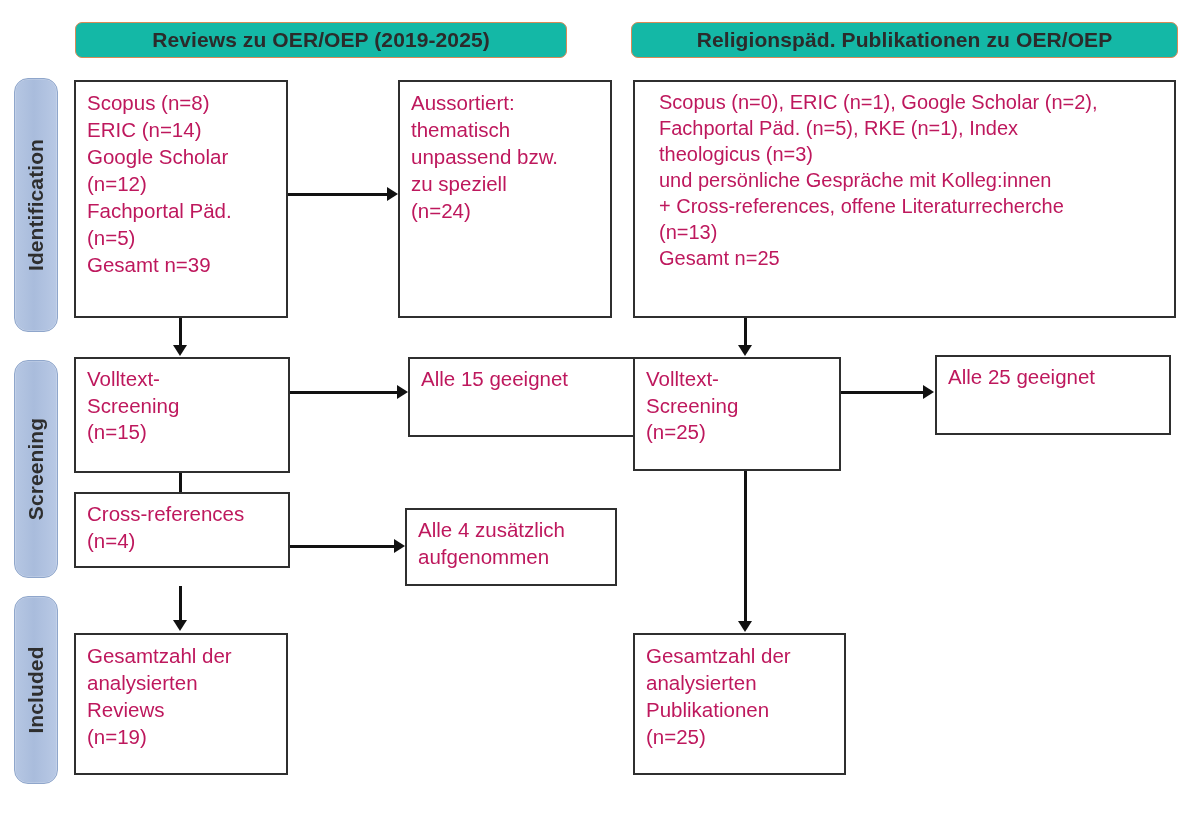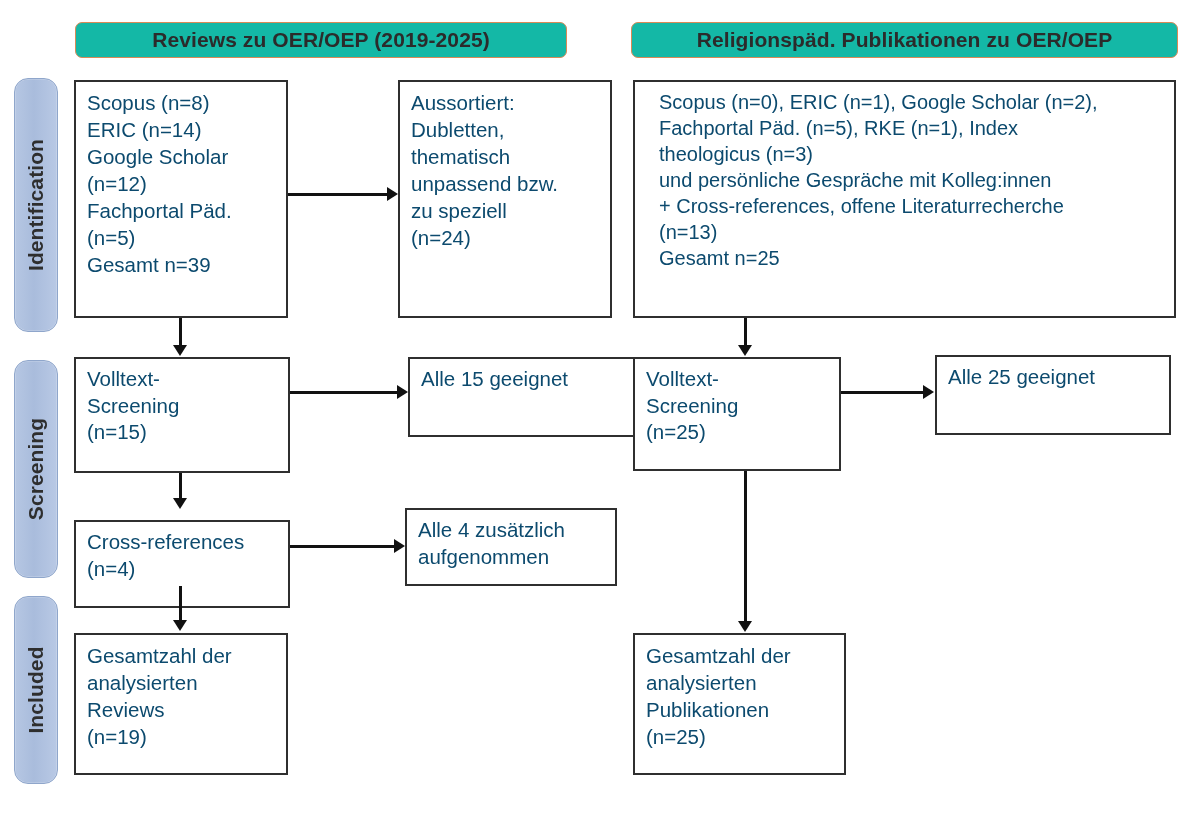--- a/index.html
+++ b/index.html
@@ -63,21 +63,21 @@
     position: absolute;
     background: #ffffff;
     border: 2.5px solid #2f2f2f;
     box-sizing: border-box;
     padding: 7px 9px 6px 11px;
   }
   .box .line {
     display: block;
     font-size: 20.5px;
     line-height: 1.32;
-    color: #0c4a6e;
+    color: #be185d;
     white-space: pre;
   }
   .box.compact .line { line-height: 1.30; }
   .box.wide .line { font-size: 20px; line-height: 1.30; margin-left: 13px; }
 
   
   .conn-v {            
     position: absolute;
     width: 3px;
     background: #111111;
@@ -132,21 +132,20 @@
     <span class="line">ERIC (n=14)</span>
     <span class="line">Google Scholar</span>
     <span class="line">(n=12)</span>
     <span class="line">Fachportal Päd.</span>
     <span class="line">(n=5)</span>
     <span class="line">Gesamt n=39</span>
   </div>
 
   <div class="box" style="left:398px; top:80px; width:214px; height:238px;">
     <span class="line">Aussortiert:</span>
-    <span class="line">Dubletten,</span>
     <span class="line">thematisch</span>
     <span class="line">unpassend bzw.</span>
     <span class="line">zu speziell</span>
     <span class="line">(n=24)</span>
   </div>
 
   <div class="conn-h" style="left:288px; top:193px; width:101px;"></div>
   <div class="arrow-right" style="left:387px; top:187px;"></div>
 
   <div class="conn-v" style="left:179px; top:318px; width:3px; height:29px;"></div>
@@ -161,21 +160,21 @@
   <div class="box compact" style="left:408px; top:357px; width:244px; height:80px;">
     <span class="line">Alle 15 geeignet</span>
   </div>
 
   <div class="conn-h" style="left:290px; top:391px; width:109px;"></div>
   <div class="arrow-right" style="left:397px; top:385px;"></div>
 
   <div class="conn-v" style="left:179px; top:473px; width:3px; height:27px;"></div>
   <div class="arrow-down" style="left:173px; top:498px;"></div>
 
-  <div class="box compact" style="left:74px; top:520px; width:216px; height:88px;">
+  <div class="box compact" style="left:74px; top:492px; width:216px; height:76px;">
     <span class="line">Cross-references</span>
     <span class="line">(n=4)</span>
   </div>
 
   <div class="box compact" style="left:405px; top:508px; width:212px; height:78px;">
     <span class="line">Alle 4 zusätzlich</span>
     <span class="line">aufgenommen</span>
   </div>
 
   <div class="conn-h" style="left:290px; top:545px; width:106px;"></div>

